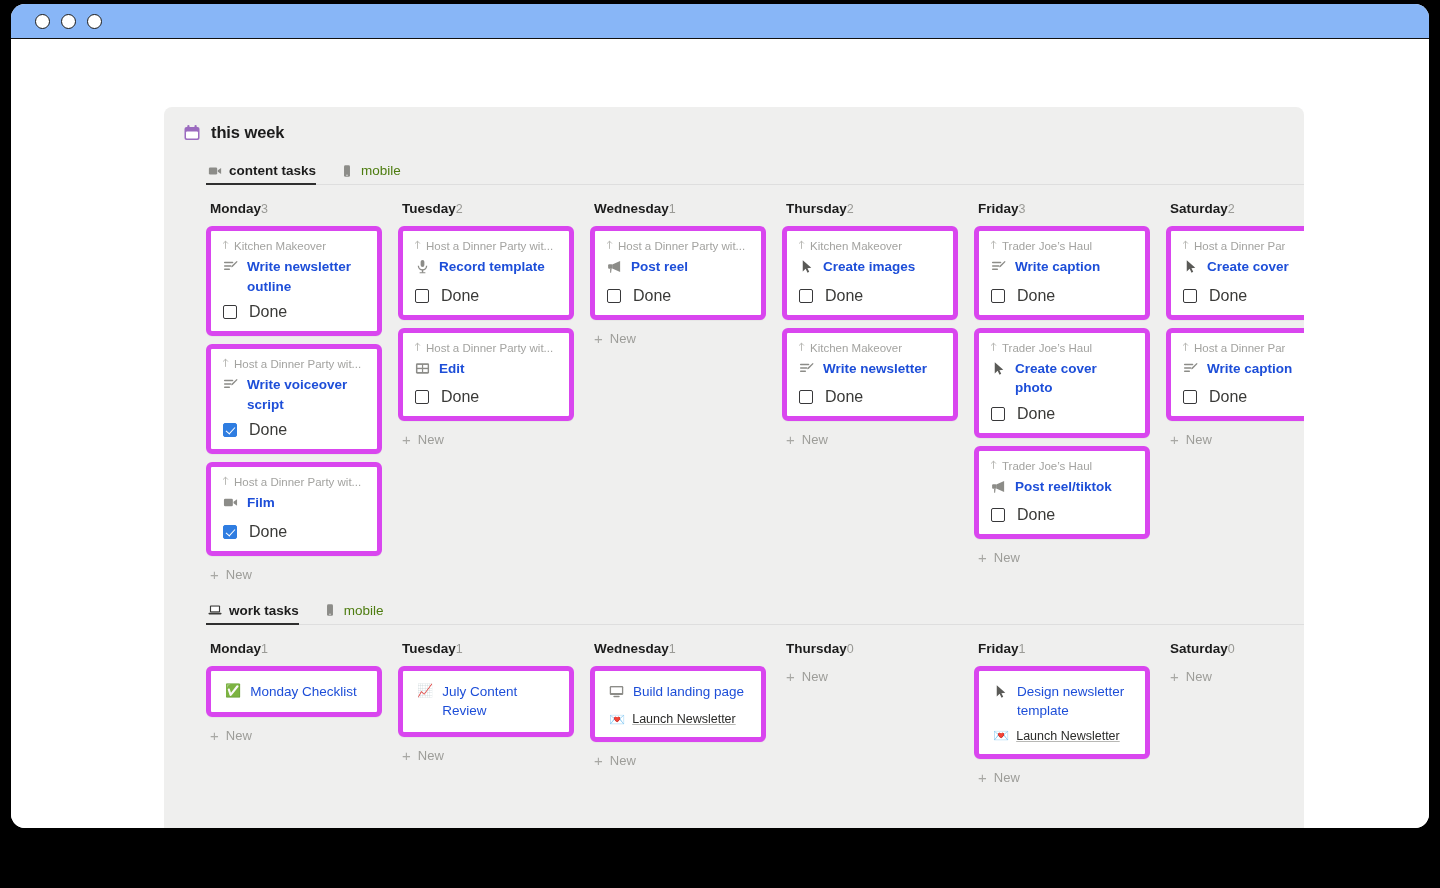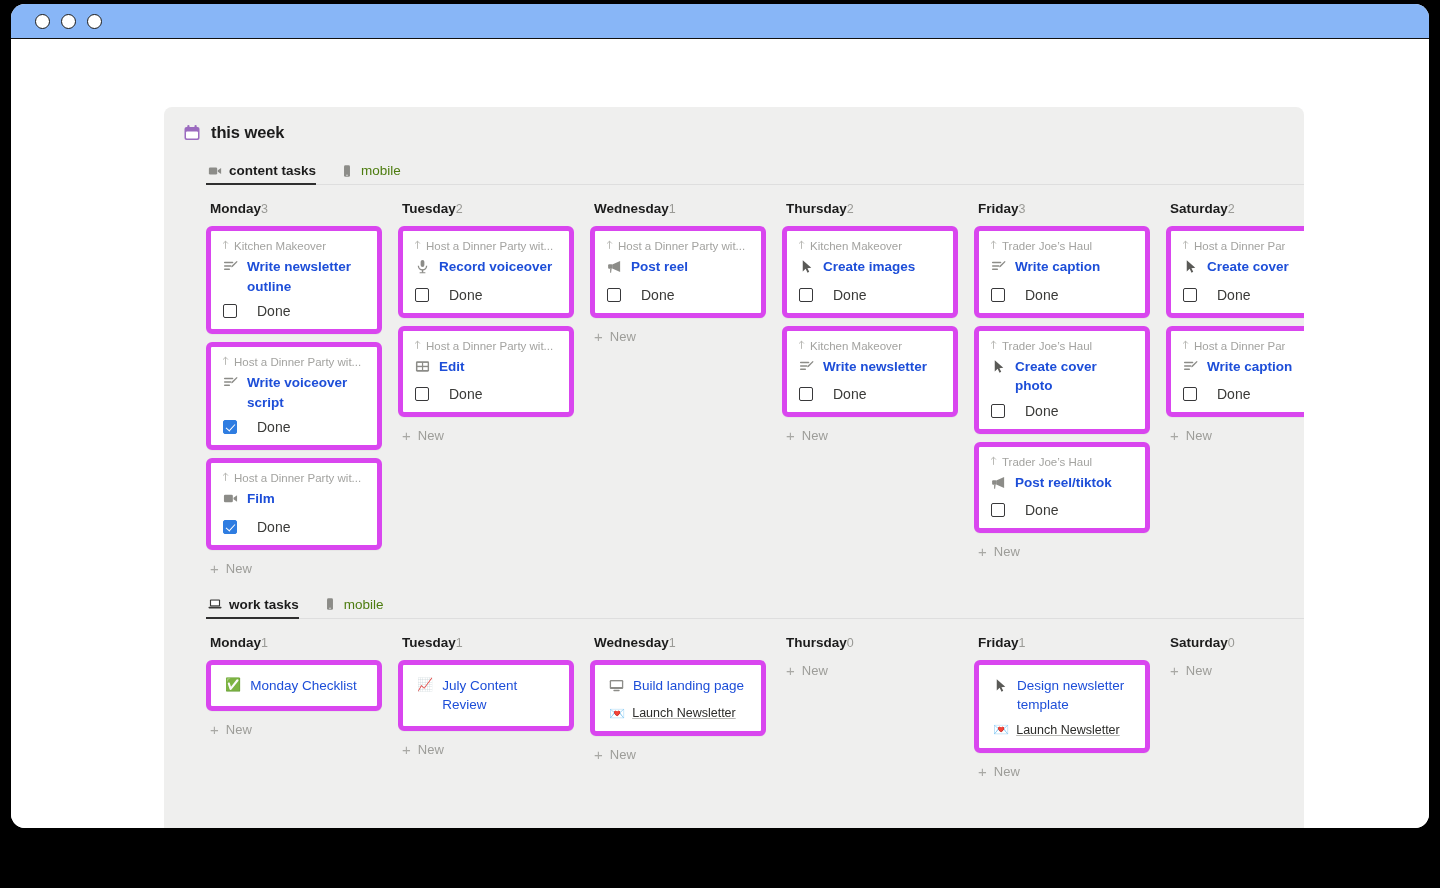--- a/index.html
+++ b/index.html
@@ -157,22 +157,22 @@
     font-weight: bold;
     color: #1d4ed8;
     line-height: 1.45;
     margin-bottom: 7px;
     padding-left: 2px;
   }
   .card-title .ic { flex: 0 0 auto; margin-top: 2px; }
   .card-check {
     display: flex;
     align-items: center;
-    gap: 20px;
-    font-size: 14px;
+    gap: 12px;
+    font-size: 16px;
     color: #3a3a38;
     padding-left: 2px;
     cursor: pointer;
   }
   .cb {
     width: 14px; height: 14px;
     border: 1.6px solid #38383a;
     border-radius: 2px;
     background: #fff;
     flex: 0 0 auto;
@@ -364,21 +364,21 @@
       </svg></span>
                     <span>Host a Dinner Party wit...</span>
                   </div>
                   <div class="card-title">
                     <span class="ic"><svg width="15" height="15" viewBox="0 0 16 16">
         <rect x="6" y="1" width="4" height="7.5" rx="2" fill="#8c8c88"></rect>
         <path d="M3.6 7.2 a4.4 4.4 0 0 0 8.8 0" fill="none" stroke="#8c8c88" stroke-width="1.4"></path>
         <rect x="7.3" y="11.4" width="1.5" height="3.2" fill="#8c8c88"></rect>
         <rect x="4.8" y="14" width="6.4" height="1.3" rx="0.6" fill="#8c8c88"></rect>
       </svg></span>
-                    <span>Record voiceover</span>
+                    <span>Record template</span>
                   </div>
                   <div class="card-check">
                     <div class="cb"></div>
                     <span>Done</span>
                   </div>
                 </div>
                 <div class="card">
                   <div class="card-rel">
                     <span class="arrow"><svg width="9" height="10" viewBox="0 0 10 11">
         <path d="M5 1.2 L5 9.8" stroke="#b2b2ae" stroke-width="1" fill="none"></path>

